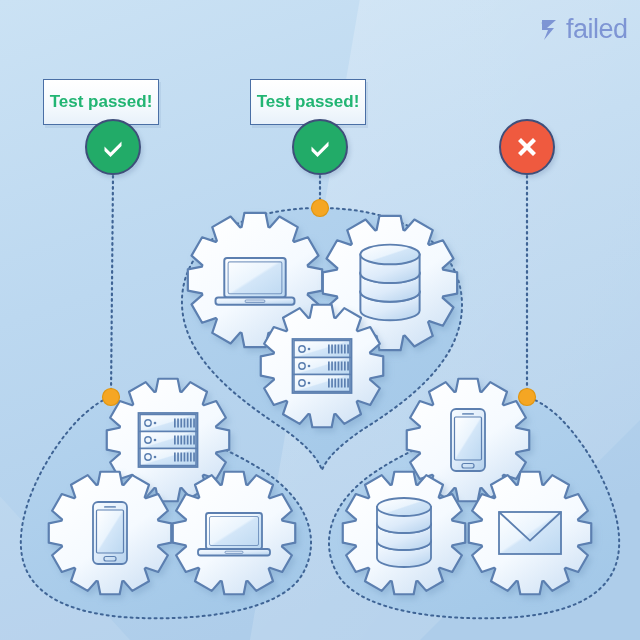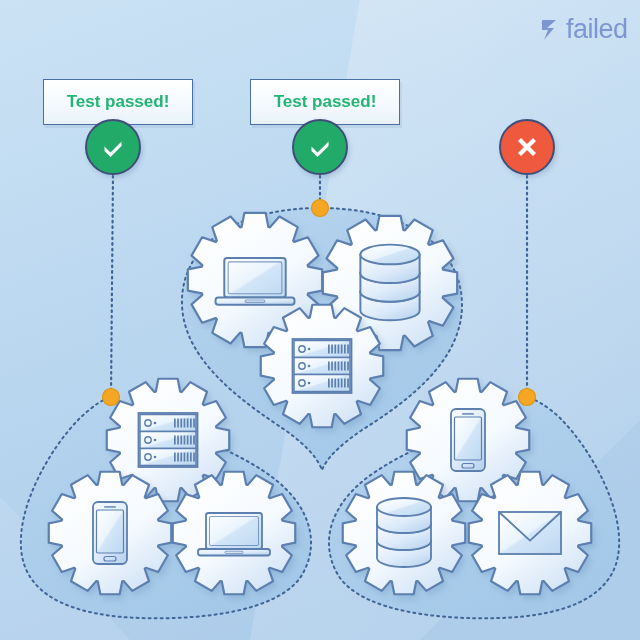--- a/index.html
+++ b/index.html
@@ -7,21 +7,21 @@
        font-family:"Liberation Sans","DejaVu Sans",sans-serif;}
   #stage{position:relative;width:640px;height:640px;overflow:hidden;}
   #art{position:absolute;inset:0;width:640px;height:640px;display:block;}
 
   
   .logo-wrap{position:absolute;left:540px;top:16px;display:flex;align-items:center;gap:6px;}
   .logo-mark{width:20px;height:22px;display:block;}
   .logo-text{font-size:27px;font-weight:400;color:#7e95d4;letter-spacing:-0.5px;line-height:1;}
 
   
-  .tbox{position:absolute;width:150px;height:46px;border:1.4px solid #4a6fa5;
+  .tbox{position:absolute;width:116px;height:46px;border:1.4px solid #4a6fa5;
         background:linear-gradient(180deg,#ffffff 0%,#f4f9fd 60%,#e8f1fa 100%);
         box-shadow:2px 3px 0 rgba(120,150,185,.16);
         display:flex;align-items:center;justify-content:center;box-sizing:border-box;}
   .tbox span{font-size:17px;font-weight:700;white-space:nowrap;}
   #box-left{left:43px;top:79px;}
   #box-mid {left:250px;top:79px;}
   #box-right{left:457px;top:79px;}
   .pass-txt{color:#22b573;}
   .fail-txt{color:#f2553d;}
 

